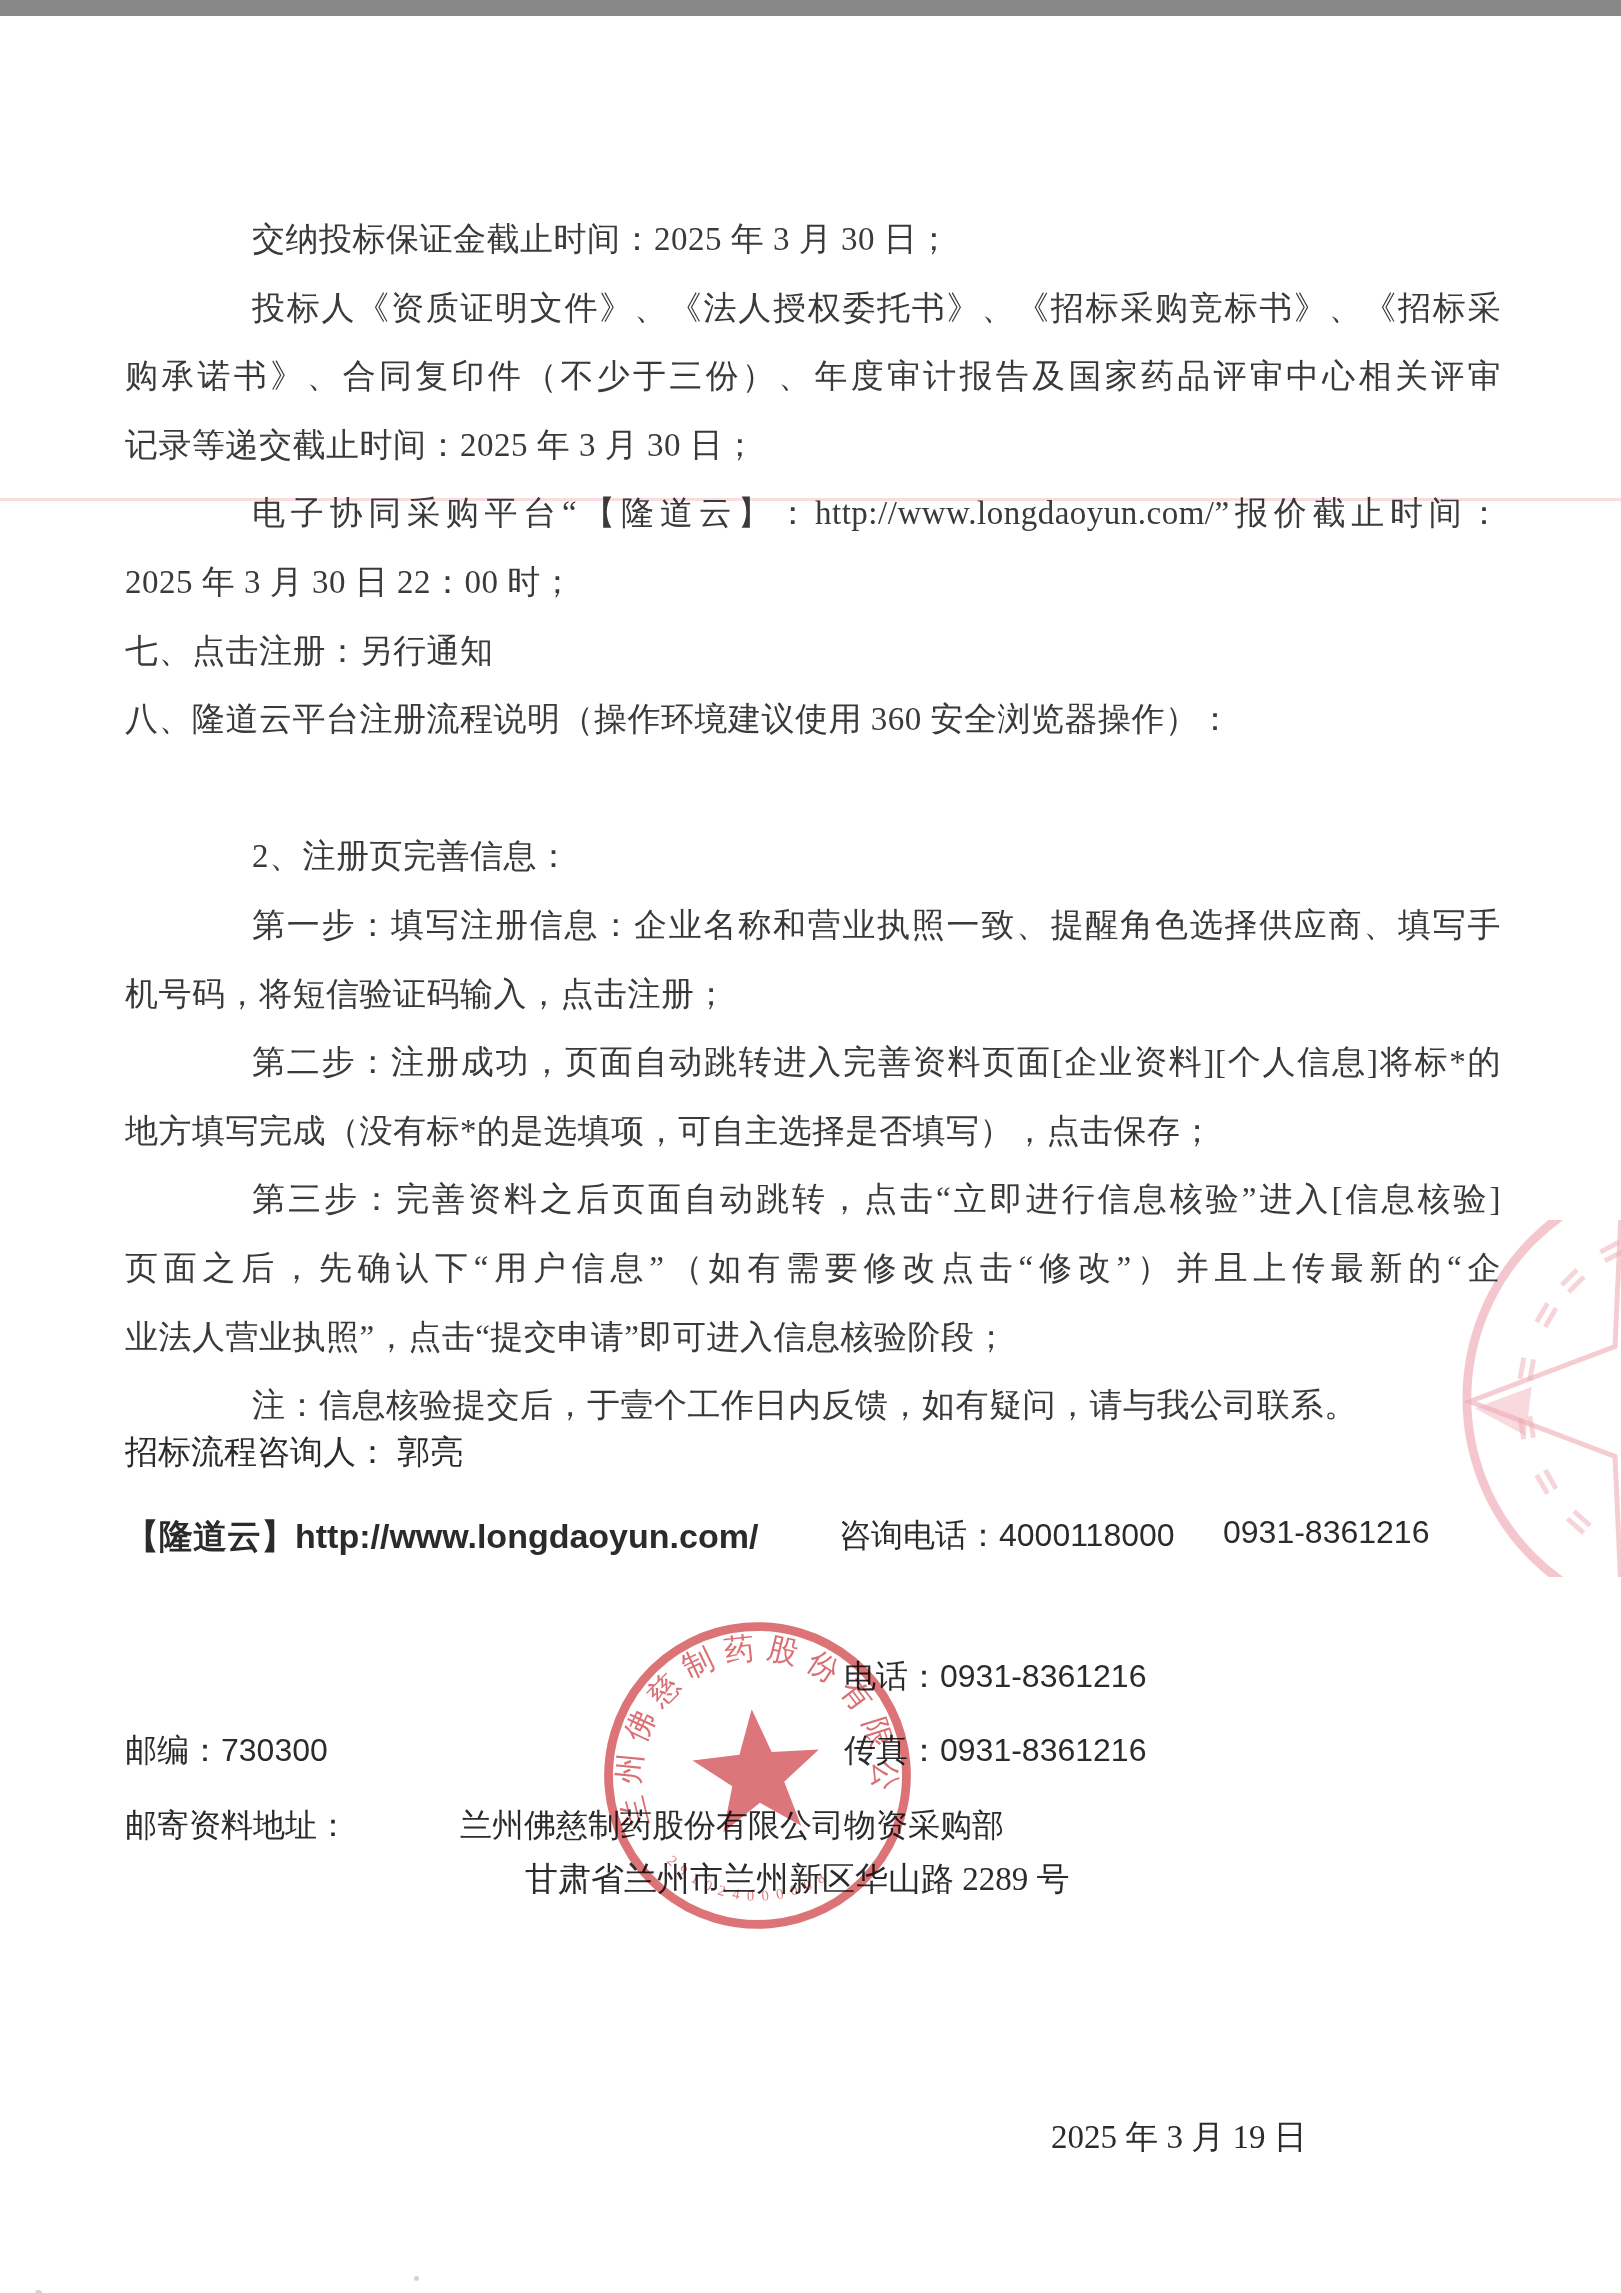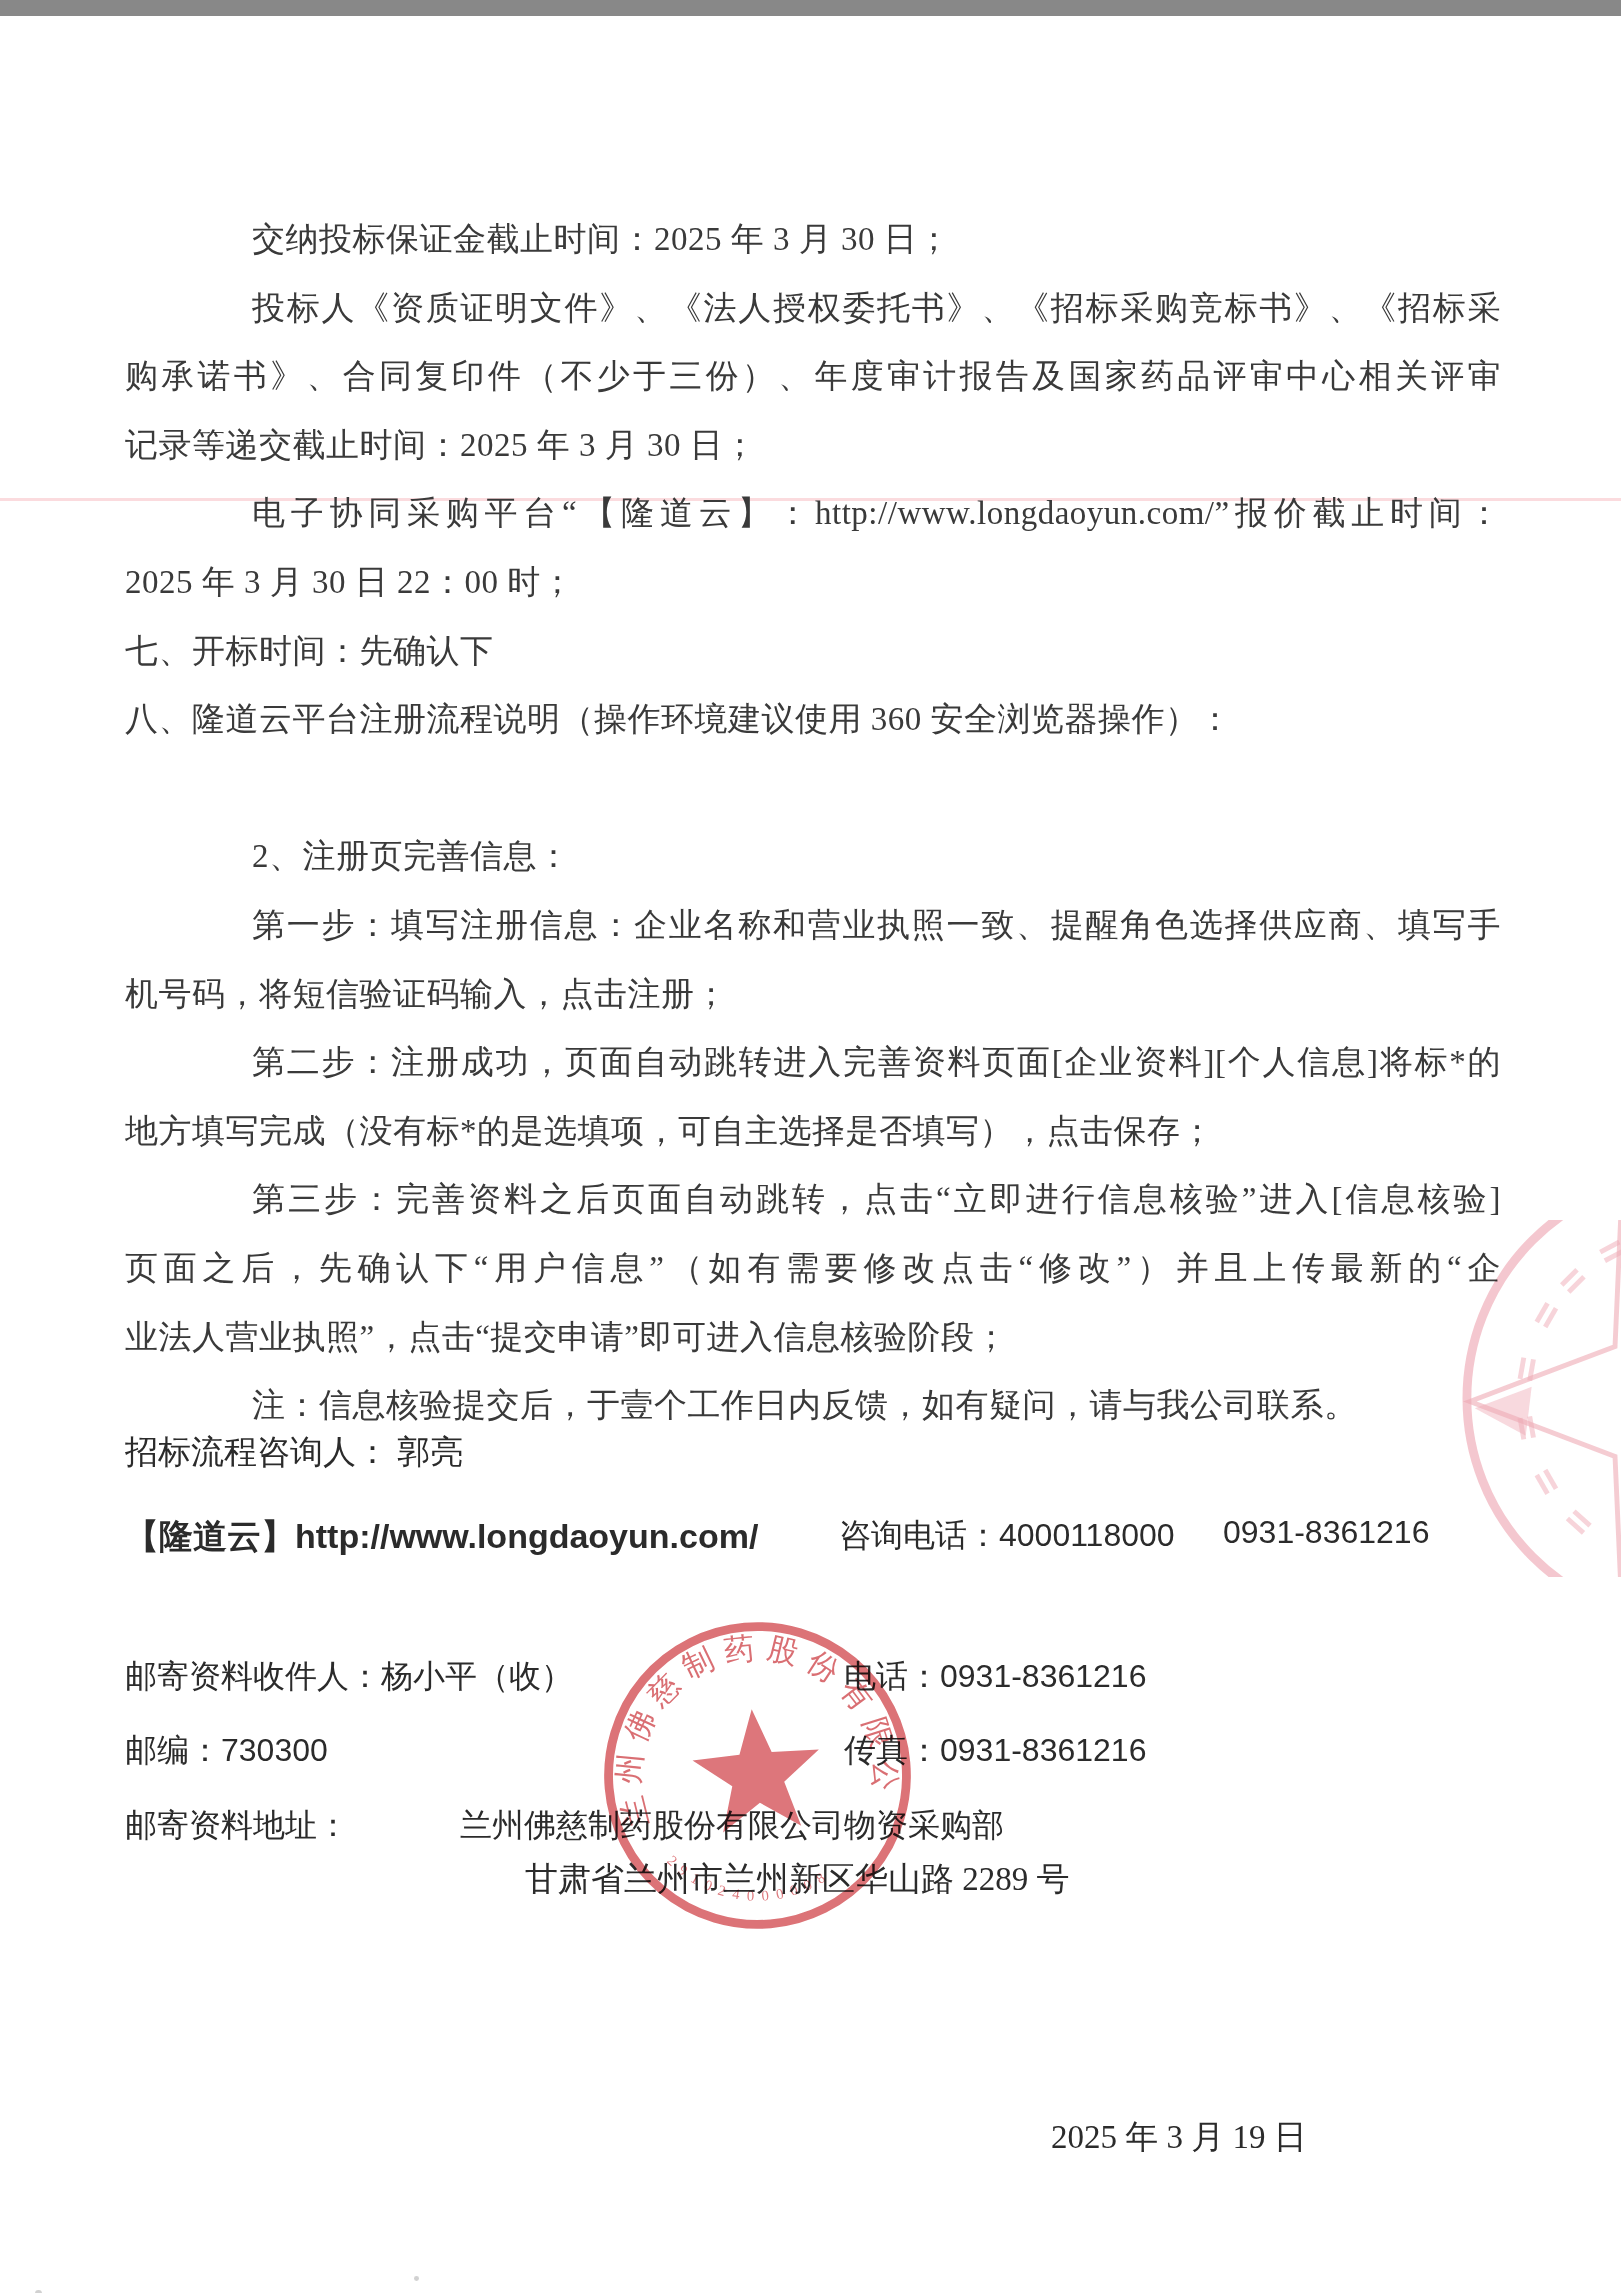--- a/index.html
+++ b/index.html
@@ -47,21 +47,21 @@
 <div class="page">
 
   <div class="scanline" style="top:482px"></div>
 
   <div class="bline indent" style="top:201px">交纳投标保证金截止时间：2025 年 3 月 30 日；</div>
   <div class="bline indent fill" style="top:270px">投标人《资质证明文件》、《法人授权委托书》、《招标采购竞标书》、《招标采</div>
   <div class="bline fill" style="top:338px">购承诺书》、合同复印件（不少于三份）、年度审计报告及国家药品评审中心相关评审</div>
   <div class="bline" style="top:407px">记录等递交截止时间：2025 年 3 月 30 日；</div>
   <div class="bline indent fill" style="top:475px">电子协同采购平台“【隆道云】：http://www.longdaoyun.com/”报价截止时间：</div>
   <div class="bline" style="top:544px">2025 年 3 月 30 日 22：00 时；</div>
-  <div class="bline" style="top:613px">七、开标时间：先确认下</div>
+  <div class="bline" style="top:613px">七、点击注册：另行通知</div>
   <div class="bline" style="top:681px">八、隆道云平台注册流程说明（操作环境建议使用 360 安全浏览器操作）：</div>
   <div class="bline indent" style="top:818px">2、注册页完善信息：</div>
   <div class="bline indent fill" style="top:887px">第一步：填写注册信息：企业名称和营业执照一致、提醒角色选择供应商、填写手</div>
   <div class="bline" style="top:956px">机号码，将短信验证码输入，点击注册；</div>
   <div class="bline indent fill" style="top:1024px">第二步：注册成功，页面自动跳转进入完善资料页面[企业资料][个人信息]将标*的</div>
   <div class="bline" style="top:1093px">地方填写完成（没有标*的是选填项，可自主选择是否填写），点击保存；</div>
   <div class="bline indent fill" style="top:1161px">第三步：完善资料之后页面自动跳转，点击“立即进行信息核验”进入[信息核验]</div>
   <div class="bline fill" style="top:1230px">页面之后，先确认下“用户信息”（如有需要修改点击“修改”）并且上传最新的“企</div>
   <div class="bline" style="top:1299px">业法人营业执照”，点击“提交申请”即可进入信息核验阶段；</div>
   <div class="bline indent" style="top:1367px">注：信息核验提交后，于壹个工作日内反馈，如有疑问，请与我公司联系。</div>
@@ -69,21 +69,20 @@
   <div class="crow serif" style="top:1414px">招标流程咨询人：  郭亮</div>
 
   <div class="crow" style="top:1498px; width:1376px; height:49px">
     <span class="abs sans bold" style="left:0;   font-size:34px">【隆道云】http://www.longdaoyun.com/</span>
     <span class="abs sans" style="left:714px">咨询电话：4000118000</span>
     <span class="abs sans" style="left:1098px">0931-8361216</span>
   </div>
 
 
   <div class="crow" style="top:1639px; width:1376px; height:49px">
-    <span class="abs sans" style="left:0">邮寄资料收件人：杨小平（收）</span>
     <span class="abs sans" style="left:719px">电话：0931-8361216</span>
   </div>
 
   <div class="crow" style="top:1713px; width:1376px; height:49px">
     <span class="abs sans" style="left:0">邮编：730300</span>
     <span class="abs sans" style="left:719px">传真：0931-8361216</span>
   </div>
 
   <div class="crow" style="top:1788px; width:1376px; height:49px">
     <span class="abs sans" style="left:0">邮寄资料地址：</span>

